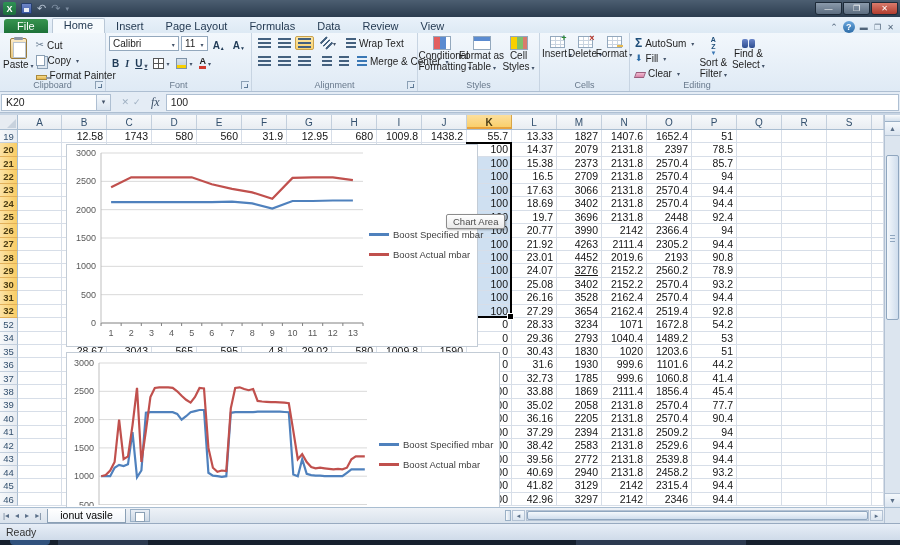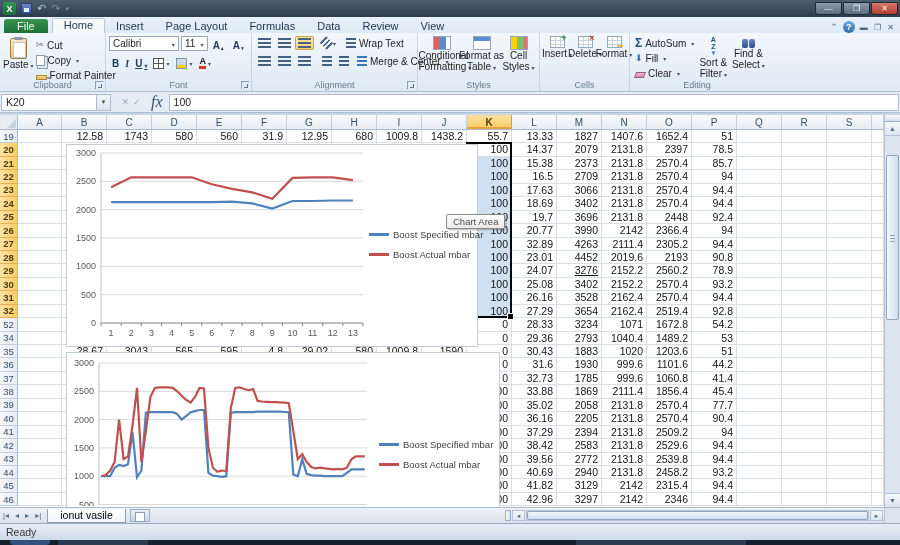--- a/index.html
+++ b/index.html
@@ -75,21 +75,21 @@
 .binoc::before,.binoc::after{content:"";position:absolute;top:0;width:6px;height:9px;background:linear-gradient(#6b86c9,#2d4d8f);border-radius:2px}
 .binoc::before{left:0}.binoc::after{right:0}
 .two-line{font-size:10px;text-align:center;line-height:11px;width:52px}
 .two-line.narrow{width:46px}
 
 
 .fbar{top:92px;height:21px;background:#e4ecf5;border-bottom:1px solid #aebfd2;display:flex;align-items:center}
 .namebox{width:96px;height:17px;background:#fff;border:1px solid #aebfd2;margin-left:1px;font-size:10.5px;padding:0 4px;display:flex;align-items:center}
 .nb-dd{width:14px;height:17px;background:linear-gradient(#f4f8fc,#dbe5f0);border:1px solid #aebfd2;border-left:none;font-size:7px;color:#44546a;display:flex;align-items:center;justify-content:center}
 .fbtns{width:40px;display:flex;justify-content:center;gap:4px;color:#9fb0c2;font-size:9px}
-.fx{font-style:italic;font-family:"Liberation Serif",serif;font-size:16px;color:#3c5068;margin-right:6px}
+.fx{font-style:italic;font-family:"Liberation Serif",serif;font-size:12px;color:#3c5068;margin-right:6px}
 .fvalue{flex:1;background:#fff;border:1px solid #aebfd2;height:17px;font-size:10.5px;padding:1px 4px;margin-right:1px}
 
 
 .colheaders{top:115px;height:15px;width:884px;display:flex;background:linear-gradient(#f7f9fb,#e9edf2);border-bottom:1px solid #a9bdd1}
 .corner{width:18px;height:100%;background:#e7ecf2;border-right:1px solid #a9bdd1;position:relative}
 .corner::after{content:"";position:absolute;right:1px;bottom:1px;border-left:9px solid transparent;border-bottom:9px solid #c8d2dd}
 .colh{height:100%;font-size:10px;color:#33506e;display:flex;align-items:center;justify-content:center;border-right:1px solid #c3cfdd;background:linear-gradient(#f7f9fb,#e9edf2)}
 .colh.sel{background:linear-gradient(#fcdf9d,#f9cd64);border-right-color:#d8a546;box-shadow:inset 0 -2px 0 #e8a33d;color:#4a3c14;font-weight:bold}
 .grid{position:absolute;left:0;top:130px;width:884px;height:377px;background:#fff;overflow:hidden}
 .grow{display:flex;height:13.45px}
@@ -580,21 +580,21 @@
         <div class="cell" style="width: 45px;"></div>
         <div class="cell" style="width: 45px;"></div>
         <div class="cell" style="width: 45px;"></div>
         <div class="cell" style="width: 45px;"></div>
         <div class="cell" style="width: 45px;"></div>
         <div class="cell" style="width: 45px;"></div>
         <div class="cell" style="width: 45px;"></div>
         <div class="cell" style="width: 45px;"></div>
         <div class="cell" style="width: 45px;"></div>
         <div class="cell range-cell" style="width: 45px;">100</div>
-        <div class="cell" style="width: 45px;">32.89</div>
+        <div class="cell" style="width: 45px;">21.92</div>
         <div class="cell" style="width: 45px;">4263</div>
         <div class="cell" style="width: 45px;">2111.4</div>
         <div class="cell" style="width: 45px;">2305.2</div>
         <div class="cell" style="width: 45px;">94.4</div>
         <div class="cell" style="width: 45px;"></div>
         <div class="cell" style="width: 45px;"></div>
         <div class="cell" style="width: 45px;"></div>
         <div class="cell" style="width: 12px;"></div>
       </div>
       <div class="grow">
@@ -765,21 +765,21 @@
         <div class="cell" style="width: 45px;">3043</div>
         <div class="cell" style="width: 45px;">565</div>
         <div class="cell" style="width: 45px;">595</div>
         <div class="cell" style="width: 45px;">4.8</div>
         <div class="cell" style="width: 45px;">29.02</div>
         <div class="cell" style="width: 45px;">580</div>
         <div class="cell" style="width: 45px;">1009.8</div>
         <div class="cell" style="width: 45px;">1590</div>
         <div class="cell" style="width: 45px;">0</div>
         <div class="cell" style="width: 45px;">30.43</div>
-        <div class="cell" style="width: 45px;">1883</div>
+        <div class="cell" style="width: 45px;">1830</div>
         <div class="cell" style="width: 45px;">1020</div>
         <div class="cell" style="width: 45px;">1203.6</div>
         <div class="cell" style="width: 45px;">51</div>
         <div class="cell" style="width: 45px;"></div>
         <div class="cell" style="width: 45px;"></div>
         <div class="cell" style="width: 45px;"></div>
         <div class="cell" style="width: 12px;"></div>
       </div>
       <div class="grow">
         <div class="rowh">36</div>

